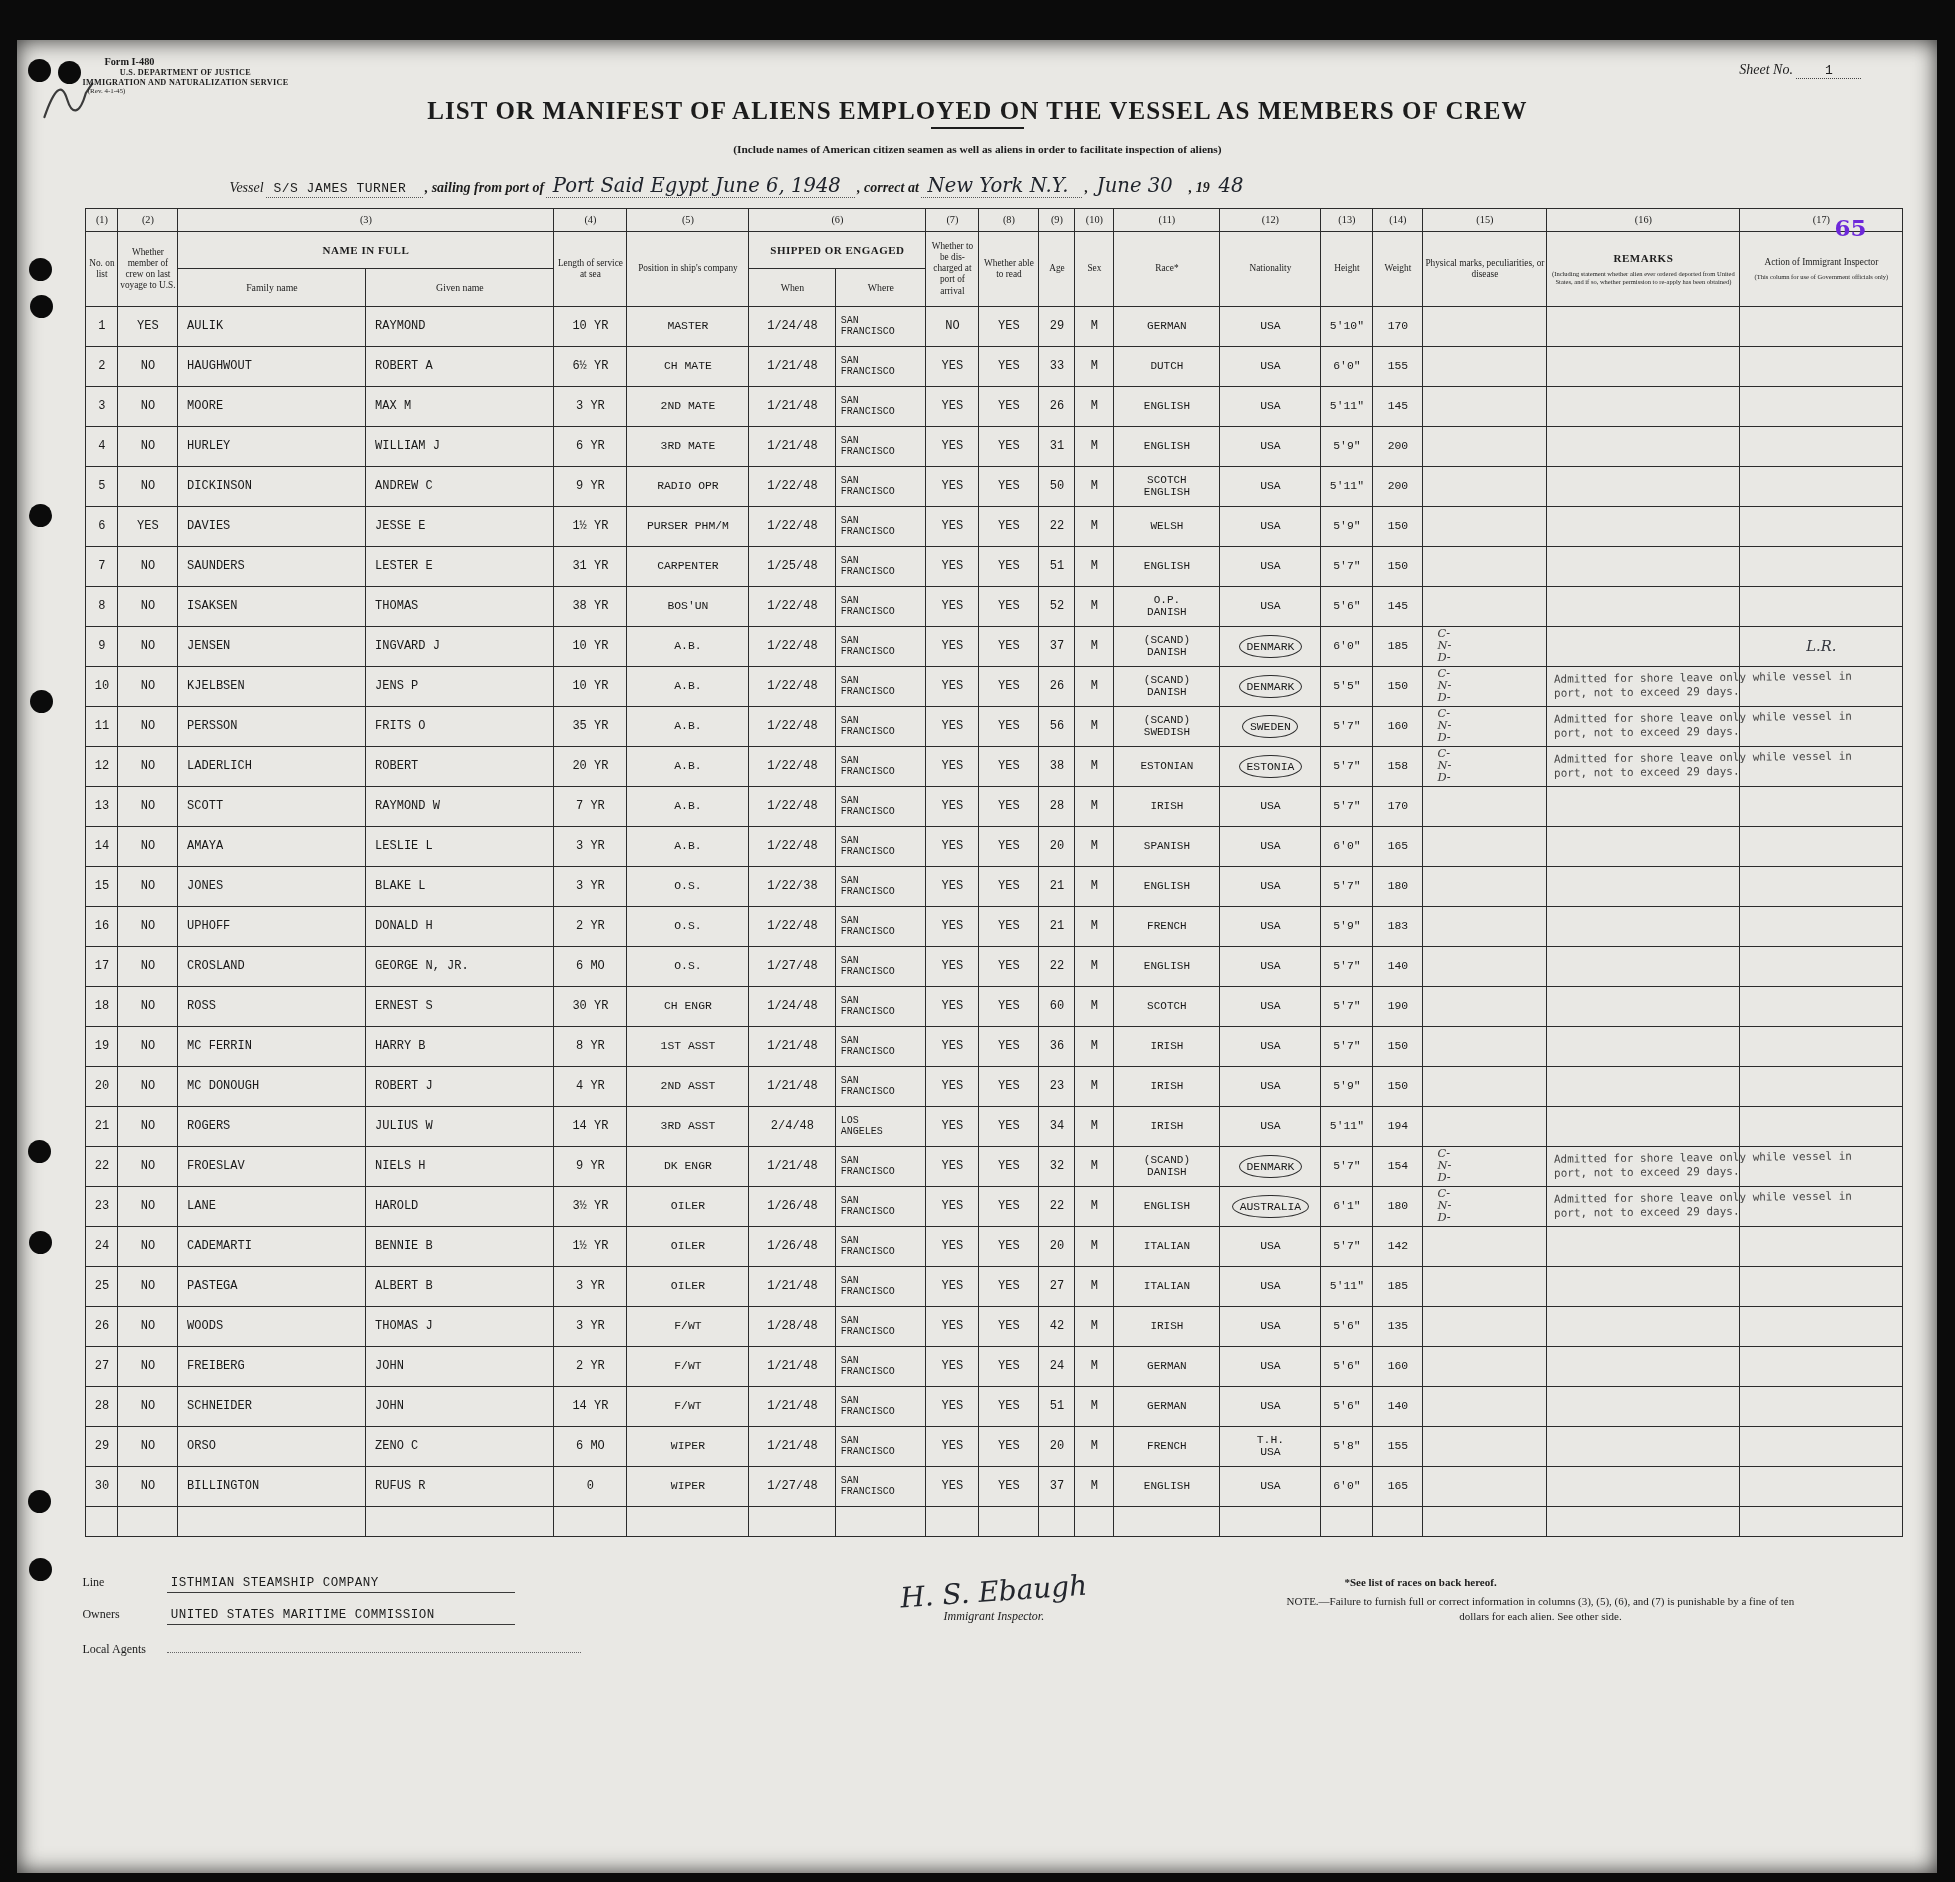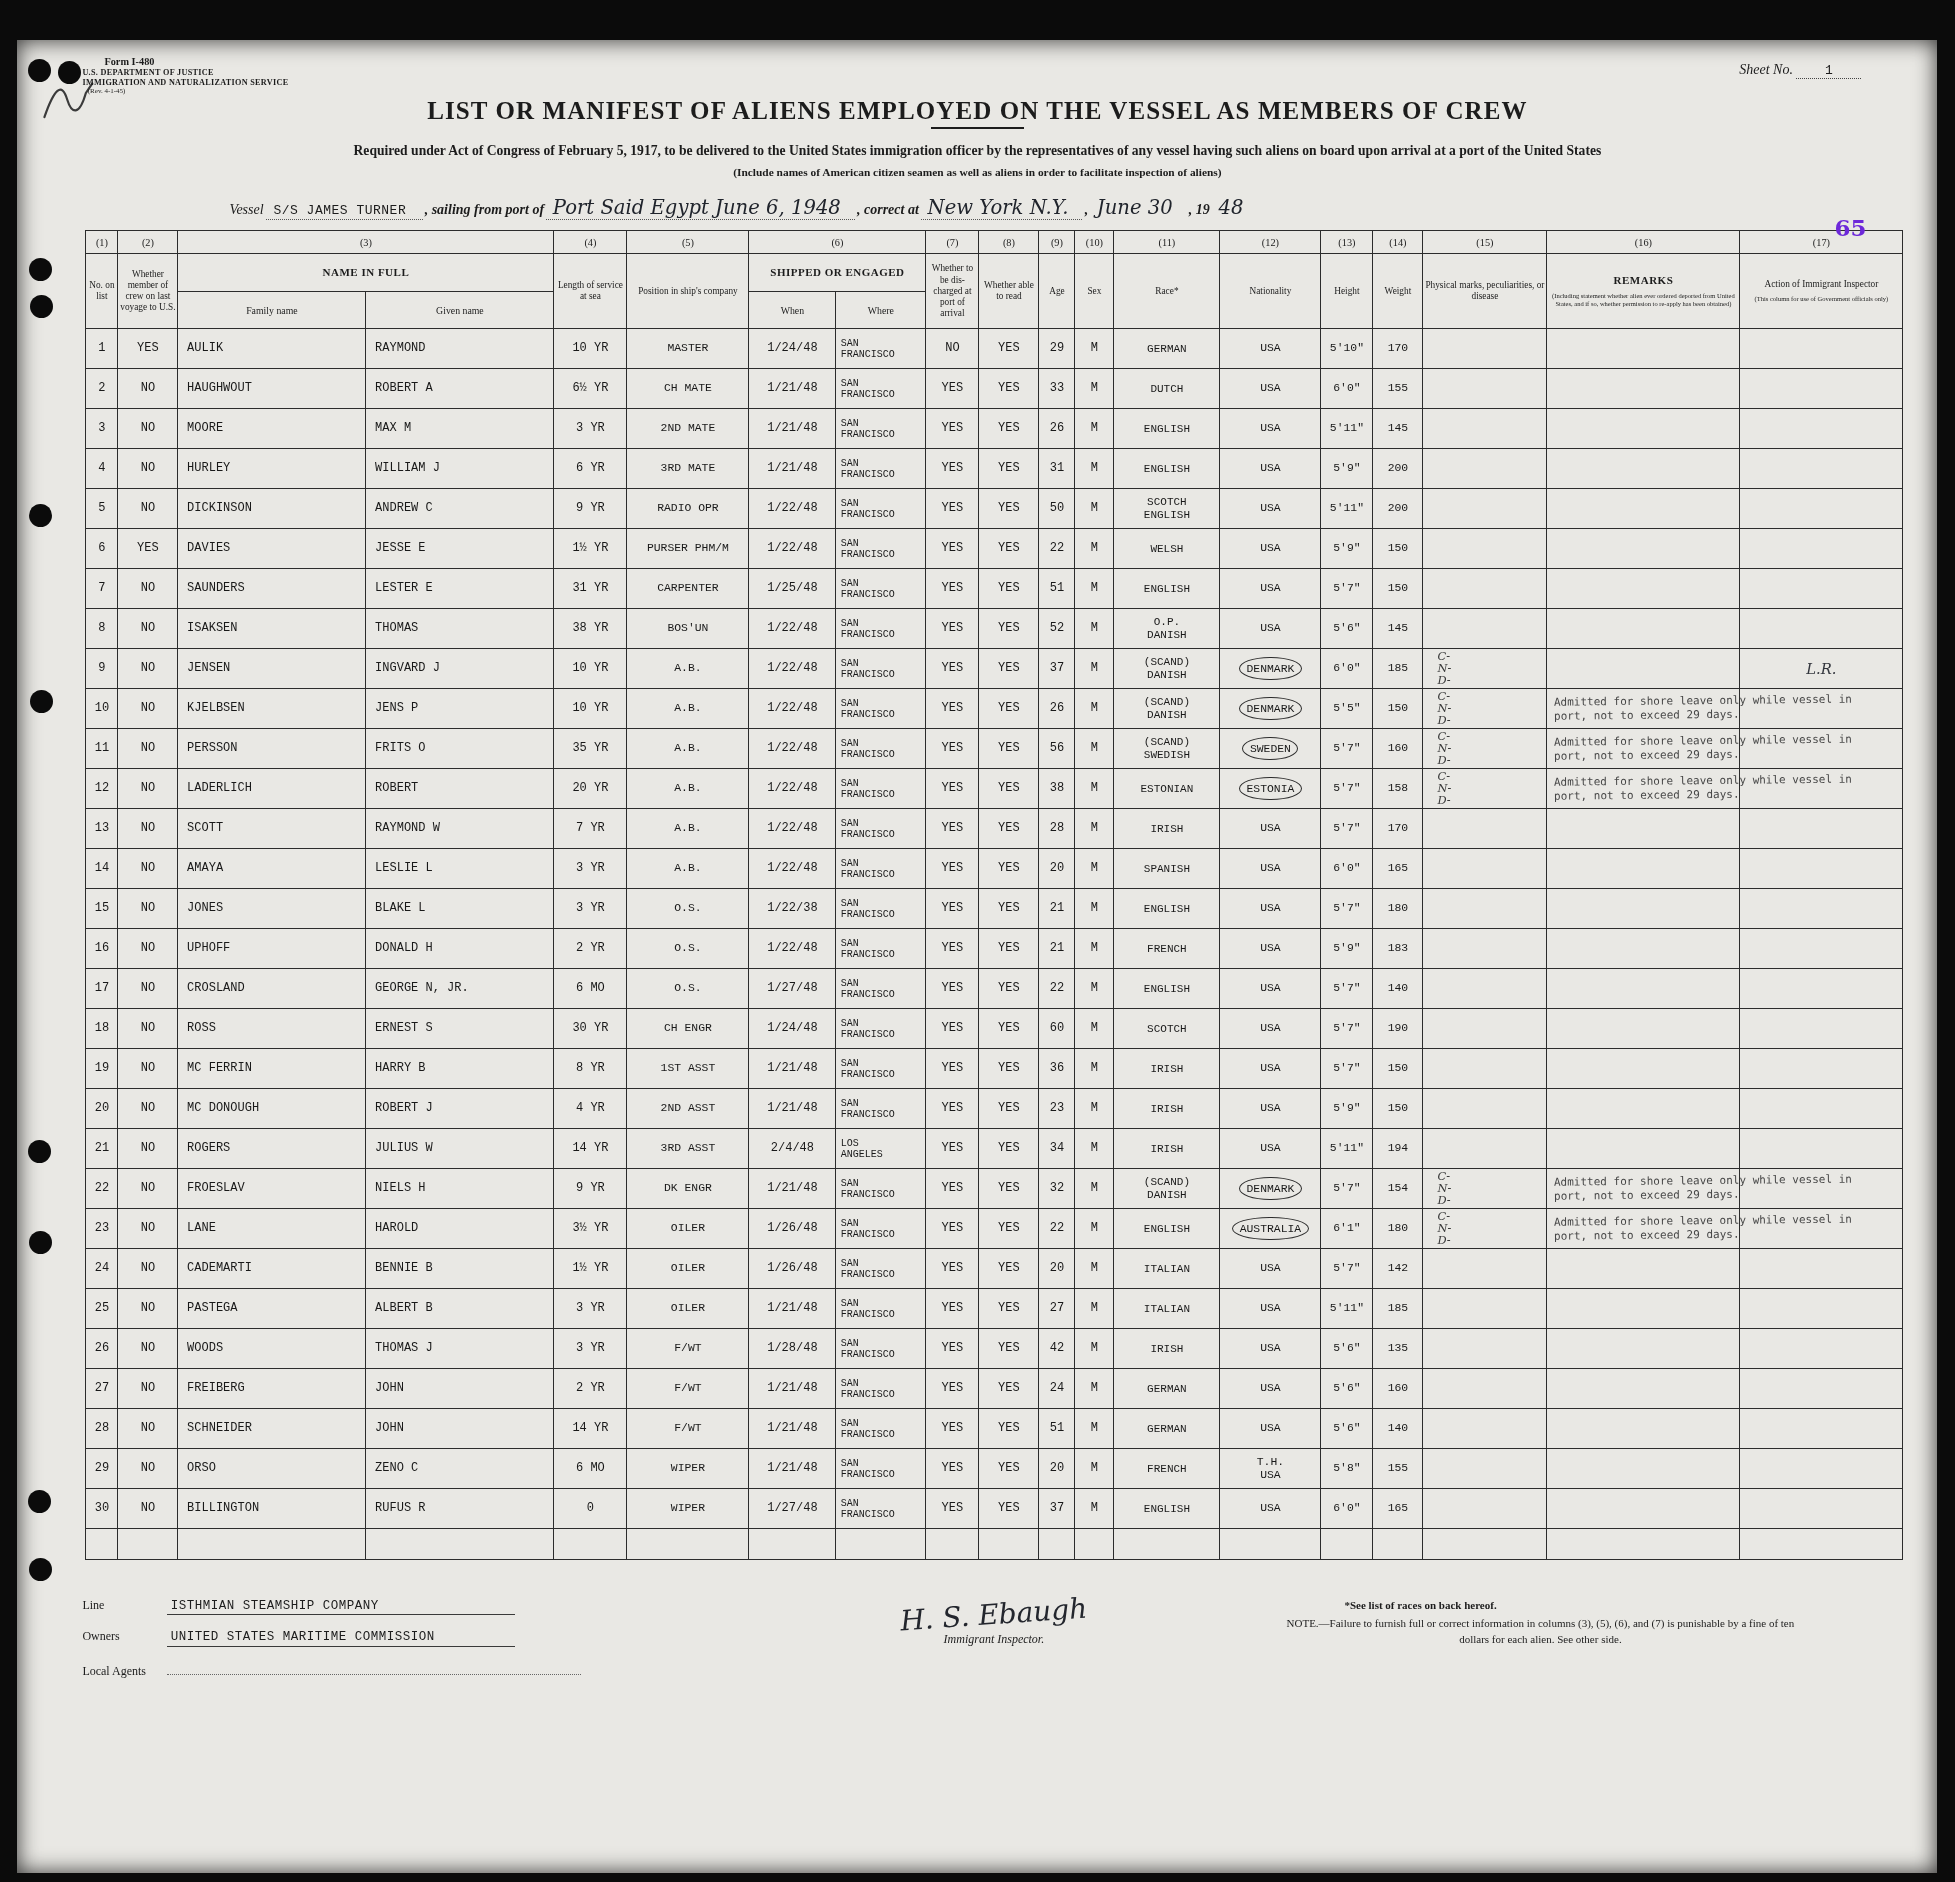--- a/index.html
+++ b/index.html
@@ -7,21 +7,21 @@
   body{font-family:"Liberation Serif",serif;color:#1c1c1c;position:relative;}
 
   .page{position:absolute;left:17.4px;top:40px;width:1920px;height:1833px;background:#e9e8e4;
         box-shadow:0 0 22px rgba(0,0,0,.8) inset;padding-top:57px;}
 
   .punch{position:absolute;border-radius:50%;background:#0b0b0b;width:23px;height:23px;}
 
   
   .form-id{position:absolute;left:65px;top:16.3px;line-height:1.15;}
   .form-id .fnum{font-size:10.3px;font-weight:bold;margin-left:22px;}
-  .form-id .dept{font-size:8.2px;font-weight:bold;letter-spacing:0.3px;}
+  .form-id .dept{font-size:8.2px;font-weight:bold;letter-spacing:0.3px;text-align:center;}
   .form-id .rev{font-size:7px;margin-left:5.4px;}
 
   .sheet-no{position:absolute;right:76px;top:22px;font-style:italic;font-size:14px;}
   .sheet-no .dots{display:inline-block;border-bottom:1.1px dotted #444;min-width:65px;text-align:center;
                   font-family:"Liberation Mono",monospace;font-style:normal;font-size:13px;}
 
   .stamp-65{position:absolute;right:71px;top:174px;font-size:23px;font-weight:bold;color:#6d28d9;
             font-family:"DejaVu Serif",serif;}
 
   .scribble{position:absolute;left:23px;top:38px;}
@@ -116,21 +116,20 @@
 
   <div class="sheet-no">
     <span>Sheet No.</span>
     <span class="dots">1</span>
   </div>
 
   <div class="stamp-65">65</div>
 
   <h1 class="title">LIST OR MANIFEST OF ALIENS EMPLOYED ON THE VESSEL AS MEMBERS OF CREW</h1>
   <div class="title-rule"></div>
-  <div class="subtitle">Required under Act of Congress of February 5, 1917, to be delivered to the United States immigration officer by the representatives of any vessel having such aliens on board upon arrival at a port of the United States</div>
   <div class="include-note">(Include names of American citizen seamen as well as aliens in order to facilitate inspection of aliens)</div>
 
   <div class="vessel-line">
     <span class="lbl">Vessel</span>
     <span class="typed">S/S JAMES TURNER</span>
     <span class="lblb">, sailing from port of</span>
     <span class="hand">Port Said Egypt June 6, 1948</span>
     <span class="lblb">, correct at</span>
     <span class="hand">New York N.Y.</span>
     <span class="lblb">,</span>

